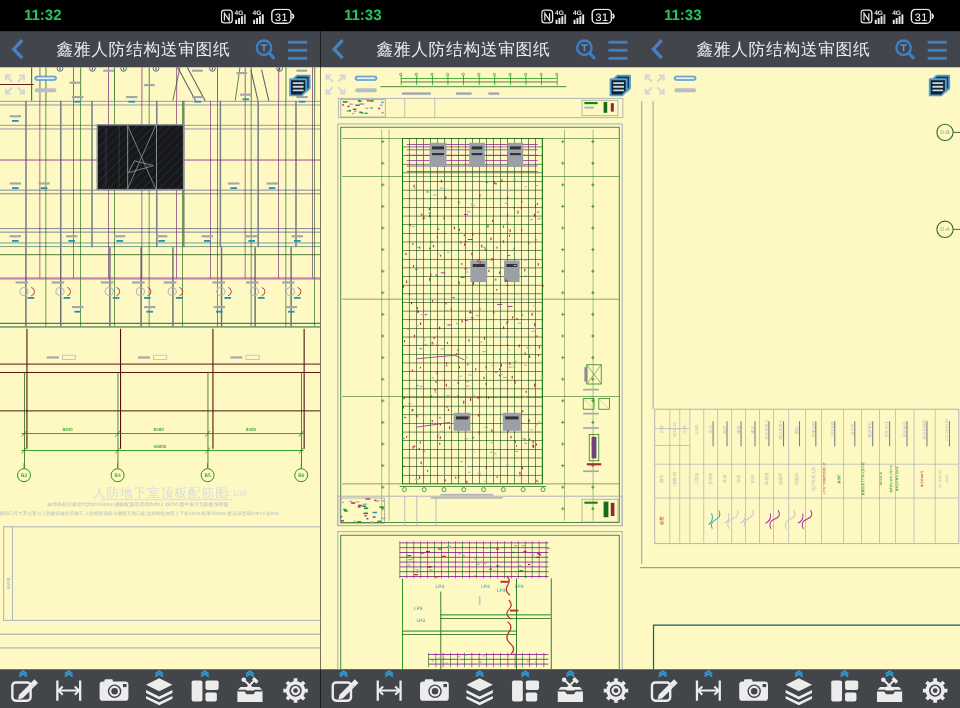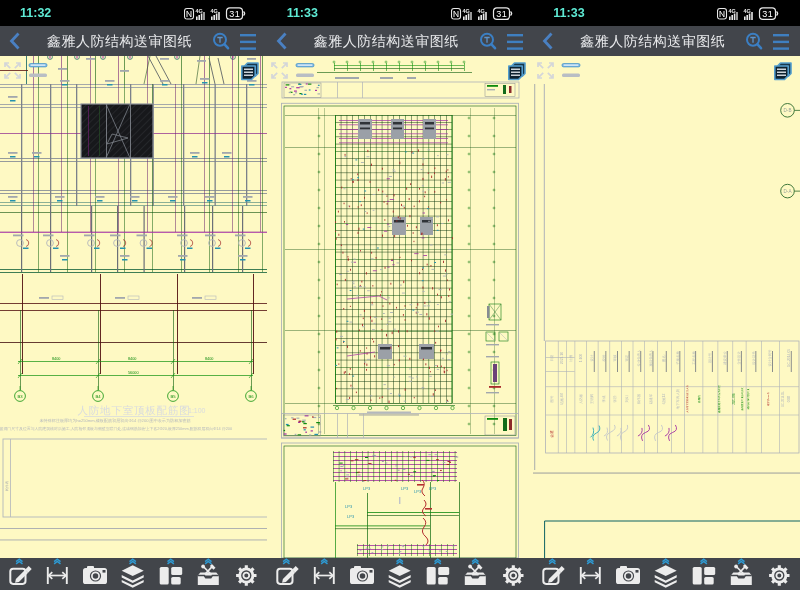--- a/index.html
+++ b/index.html
@@ -1,20 +1,20 @@
 <!DOCTYPE html>
 <html><head>
 <meta charset="utf-8">
 <style>
 html,body{margin:0;padding:0;background:#000;width:800px;height:590px;overflow:hidden;}
 *{box-sizing:border-box;}
 body{font-family:"Liberation Sans",sans-serif;position:relative;}
 .panel{position:absolute;top:0;width:267px;height:590px;overflow:hidden;}
 .status{position:absolute;top:0;left:0;width:100%;height:26px;background:#000;}
-.time{position:absolute;left:20px;top:6px;color:#5eead4;font-size:12.5px;font-weight:bold;}
+.time{position:absolute;left:20px;top:6px;color:#22c55e;font-size:12.5px;font-weight:bold;}
 .sicons{position:absolute;right:21px;top:7px;}
 .nav{position:absolute;top:26px;left:0;width:100%;height:30px;background:#42454b;}
 .back{position:absolute;left:7px;top:5px;}
 .title{position:absolute;left:-14px;width:100%;top:7px;text-align:center;color:#e9eaec;font-size:14px;letter-spacing:0.5px;}
 .navright{position:absolute;right:10px;top:5px;}
 .draw{position:absolute;top:56px;left:0;width:267px;height:502px;background:#fef9c3;}
 .toolbar{position:absolute;top:558px;left:0;width:100%;height:32px;background:#42454a;}
 </style>
 </head>
 <body>

